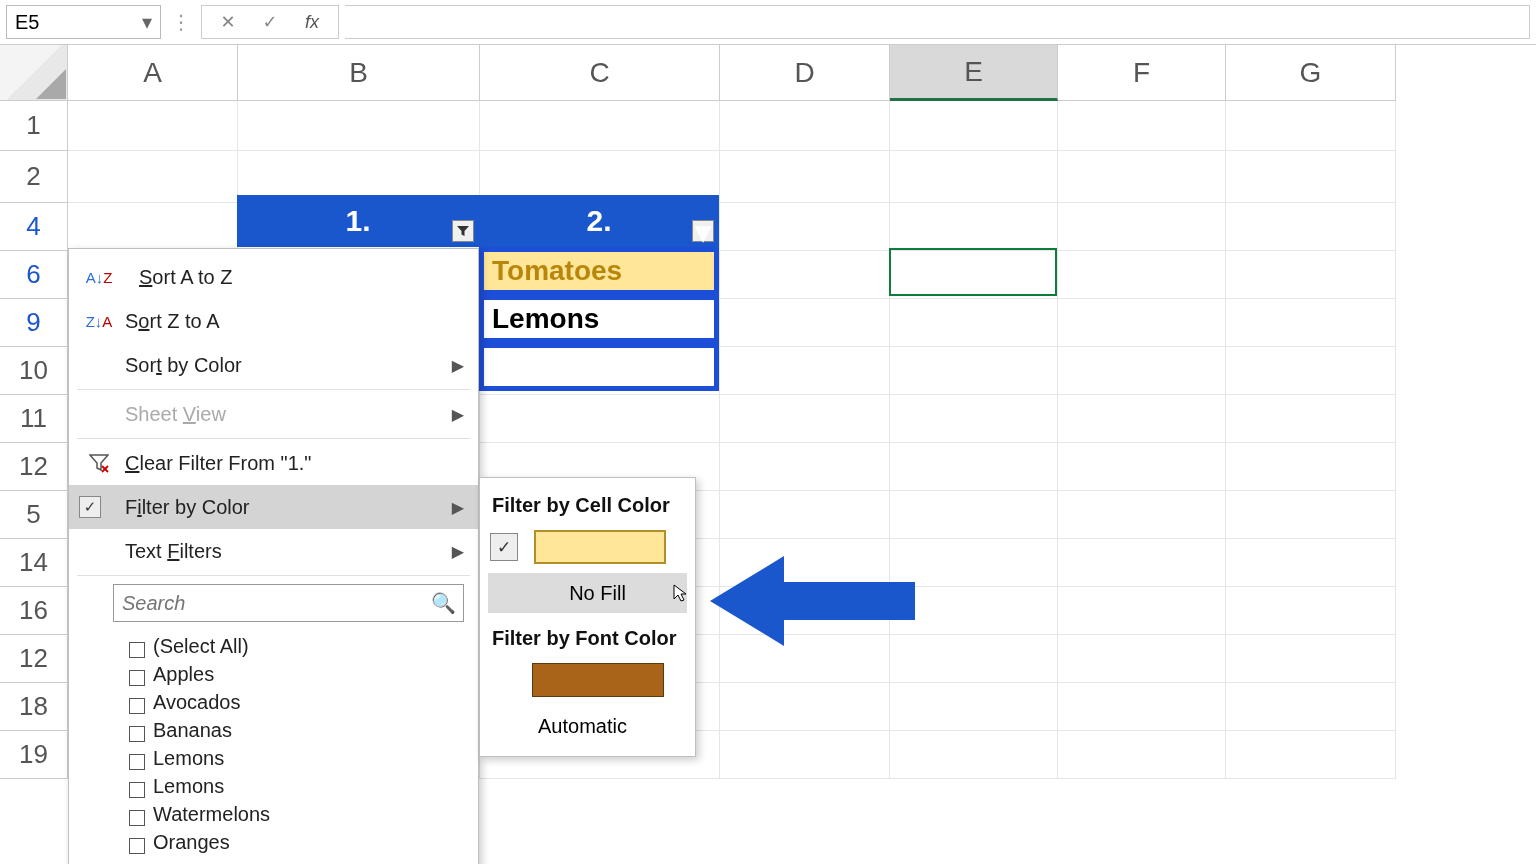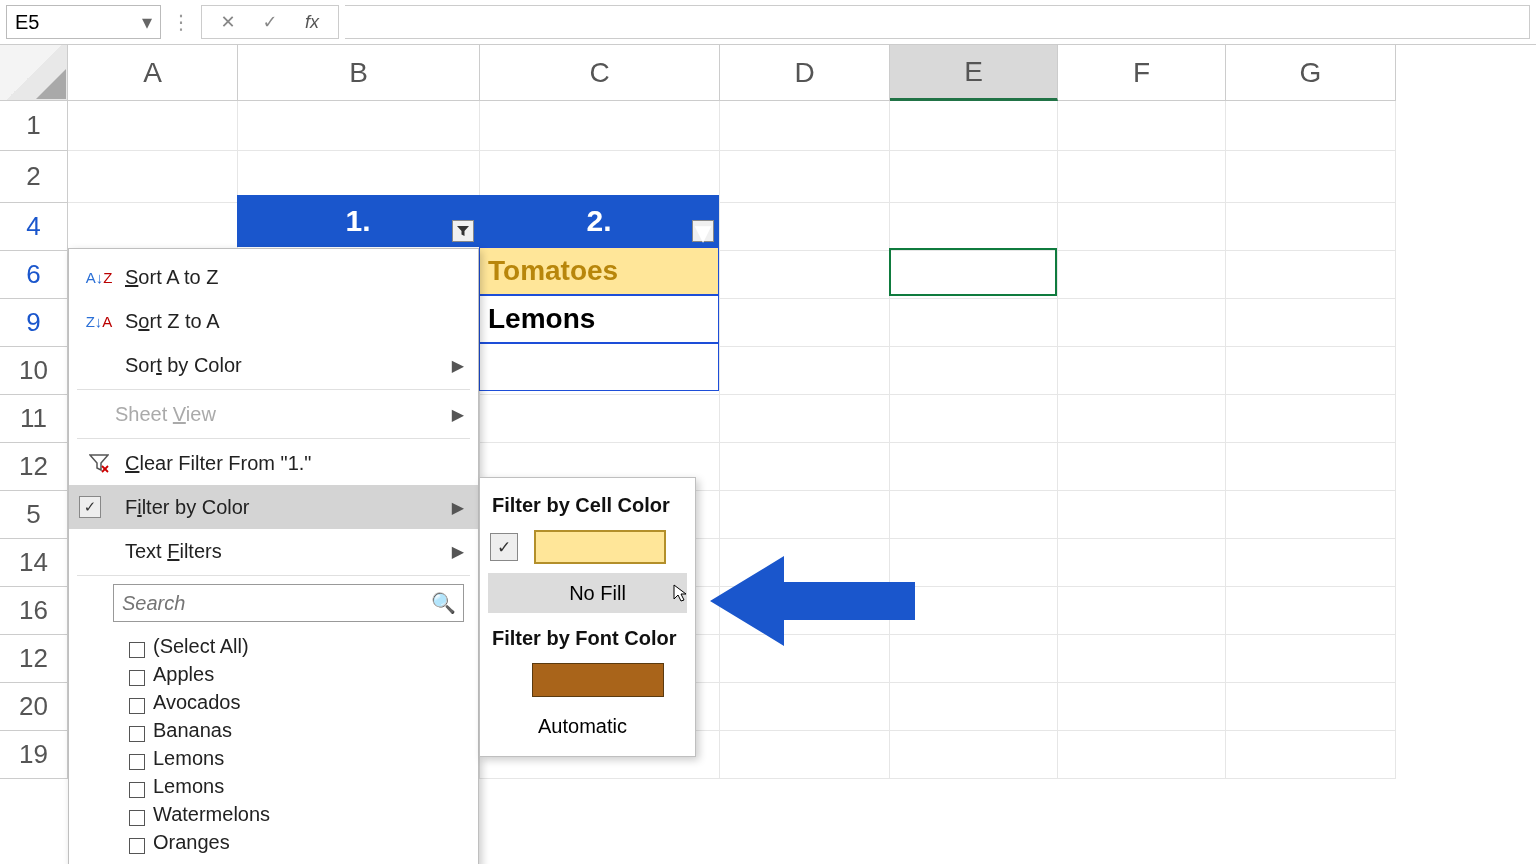--- a/index.html
+++ b/index.html
@@ -30,21 +30,21 @@
   .row { display:flex; }
   .row-h { width:68px; border:1px solid #ccc; border-top:none; border-left:none; display:flex; align-items:center; justify-content:center; font-size:26px; color:#555; background:#fff;}
   .row-h.blue { color:#1a56cc; }
   .cell { border:1px solid #e6e6e6; border-top:none; border-left:none; height:48px; }
 
   
   .data-table { position:absolute; left:237px; top:150px; border:0; }
   .dt-head { display:flex; }
   .dt-head .th { height:52px; background:#1a56cc; color:#fff; font-size:30px; font-weight:bold; display:flex; align-items:center; justify-content:center; border:2px solid #1a56cc; position:relative; }
   .th .filter-btn { position:absolute; right:3px; bottom:3px; width:22px; height:22px; background:#f0f0f0; border:1px solid #888; display:flex; align-items:center; justify-content:center; }
-  .dt-body .td { height:48px; border:1px solid #1d4ed8; display:flex; align-items:center; padding:0 8px; font-size:28px; font-weight:bold; }
+  .dt-body .td { height:48px; border:5px solid #1d4ed8; display:flex; align-items:center; padding:0 8px; font-size:28px; font-weight:bold; }
 
   
   .active-cell { position:absolute; border:2px solid #0f7b3e; background:transparent; pointer-events:none; }
 
   
   .ctx-menu { position:absolute; left:68px; top:203px; width:411px; background:#fff; border:1px solid #bfbfbf; box-shadow:3px 3px 8px rgba(0,0,0,.2); padding:6px 0; z-index:5;}
   .ctx-item { display:flex; align-items:center; height:44px; padding:0 14px; font-size:20px; color:#222; position:relative; }
   .ctx-item .icon-slot { width:32px; display:flex; justify-content:center; color:#555; }
   .ctx-item .arrow { position:absolute; right:14px; color:#555; font-size:16px;}
   .ctx-item.disabled { color:#aaa; }
@@ -229,21 +229,21 @@
         <div class="row-h" style="height:48px">12</div>
         <div class="cell" style="width:170px;height:48px"></div>
         <div class="cell" style="width:242px;height:48px"></div>
         <div class="cell" style="width:240px;height:48px"></div>
         <div class="cell" style="width:170px;height:48px"></div>
         <div class="cell" style="width:168px;height:48px"></div>
         <div class="cell" style="width:168px;height:48px"></div>
         <div class="cell" style="width:170px;height:48px"></div>
       </div>
       <div class="row" style="height:48px">
-        <div class="row-h" style="height:48px">20</div>
+        <div class="row-h" style="height:48px">18</div>
         <div class="cell" style="width:170px;height:48px"></div>
         <div class="cell" style="width:242px;height:48px"></div>
         <div class="cell" style="width:240px;height:48px"></div>
         <div class="cell" style="width:170px;height:48px"></div>
         <div class="cell" style="width:168px;height:48px"></div>
         <div class="cell" style="width:168px;height:48px"></div>
         <div class="cell" style="width:170px;height:48px"></div>
       </div>
       <div class="row" style="height:48px">
         <div class="row-h" style="height:48px">19</div>
@@ -283,35 +283,35 @@
 
   <div class="annot-arrow">
     <svg width="205" height="92" viewBox="0 0 205 92">
       <polygon points="0,46 74,1 74,27 205,27 205,65 74,65 74,91" fill="#1a56cc"></polygon>
     </svg>
   </div>
 
   <div class="ctx-menu">
     <div class="ctx-item">
       <span class="icon-slot" style="font-size:15px;color:#2a6fd6;">A↓<span style="color:#b00;">Z</span></span>
-      <span style="margin-left:10px;"><span class="underline-letter">S</span><span>ort A to Z</span></span>
+      <span style="margin-left:24px;"><span class="underline-letter">S</span><span>ort A to Z</span></span>
     </div>
     <div class="ctx-item">
       <span class="icon-slot" style="font-size:15px;color:#2a6fd6;">Z↓<span style="color:#b00;">A</span></span>
       <span style="margin-left:10px;">S<span class="underline-letter">o</span>rt Z to A</span>
     </div>
     <div class="ctx-item">
       <span class="icon-slot"></span>
       <span style="margin-left:10px;">Sor<span class="underline-letter">t</span> by Color</span>
       <span class="arrow">▶</span>
     </div>
     <div class="ctx-sep"></div>
     <div class="ctx-item disabled">
       <span class="icon-slot"></span>
-      <span style="margin-left:0;">Sheet <span class="underline-letter">V</span>iew</span>
+      <span style="margin-left:10px;">Sheet <span class="underline-letter">V</span>iew</span>
       <span class="arrow">▶</span>
     </div>
     <div class="ctx-sep"></div>
     <div class="ctx-item">
       <span class="icon-slot">
         <svg width="20" height="20" viewBox="0 0 20 20">
             <path d="M1 2h18l-7 8v7l-4-2v-5z" fill="none" stroke="#555" stroke-width="1.5"></path>
             <line x1="13" y1="13" x2="19" y2="19" stroke="#c00" stroke-width="1.8"></line>
             <line x1="19" y1="13" x2="13" y2="19" stroke="#c00" stroke-width="1.8"></line>
           </svg>

